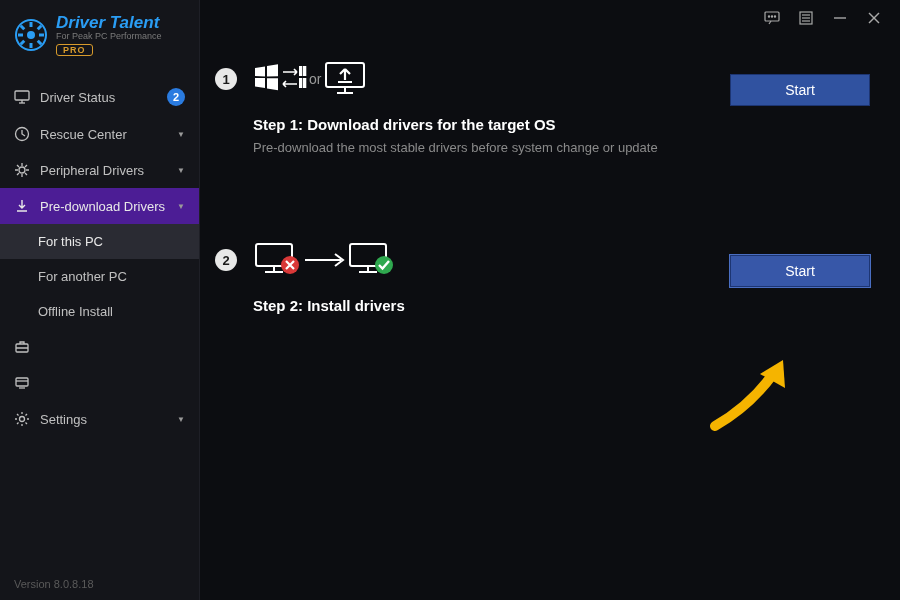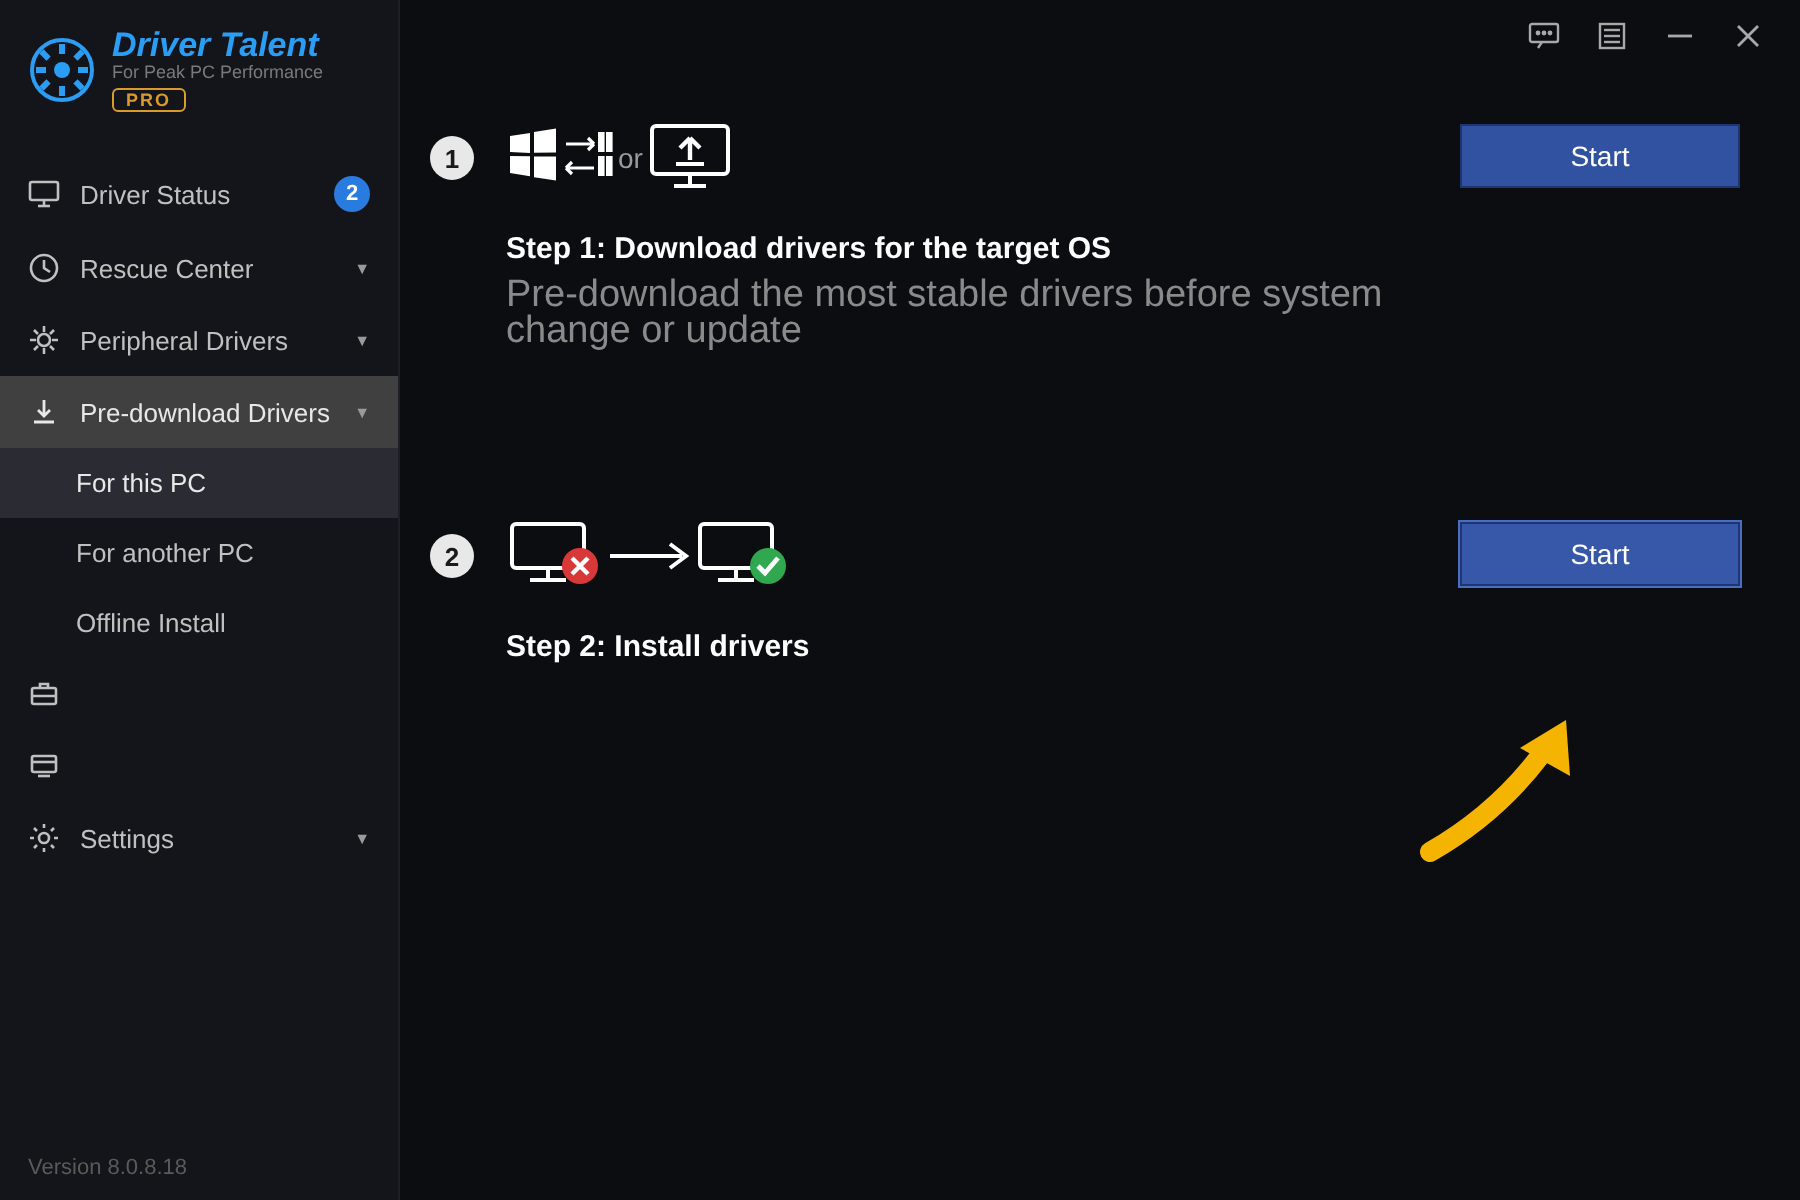--- a/index.html
+++ b/index.html
@@ -10,21 +10,21 @@
 .sidebar { width:200px; background:#14151a; display:flex; flex-direction:column; border-right:1px solid #1e1f26; }
 .logo { padding:14px 10px 10px 14px; display:flex; align-items:center; gap:8px; }
 .logo-icon svg { display:block; }
 .logo-text { display:flex; flex-direction:column; }
 .logo-title { color:#2a9df4; font-weight:600; font-style:italic; font-size:17px; line-height:17px; }
 .logo-sub { color:#7a7a7a; font-size:9px; line-height:11px; }
 .pro-badge { display:inline-block; border:1px solid #d89b2c; color:#d89b2c; font-size:9px; font-weight:700; padding:0 6px; border-radius:3px; margin-top:2px; width:fit-content; letter-spacing:1px; }
 
 .nav { flex:1; margin-top:12px; }
 .nav-item { display:flex; align-items:center; padding:10px 14px; font-size:13px; color:#c0c0c0; cursor:pointer; position:relative; gap:10px; }
-.nav-item.active { background:#404040; color:#e8e8e8; }
+.nav-item.active { background:#4c1d95; color:#e8e8e8; }
 .nav-item .nav-icon { width:16px; height:16px; flex-shrink:0; display:flex; align-items:center; justify-content:center; }
 .nav-label { flex:1; white-space:nowrap; overflow:hidden; text-overflow:ellipsis; }
 .nav-badge { background:#2a7be0; color:#fff; border-radius:9px; min-width:18px; height:18px; display:flex; align-items:center; justify-content:center; font-size:11px; font-weight:600; padding:0 5px; }
 .chevron { font-size:8px; color:#9a9a9a; }
 
 .subnav-item { padding:10px 14px 10px 38px; font-size:13px; color:#c0c0c0; cursor:pointer; }
 .subnav-item.active { background:#2a2b33; color:#e8e8e8; }
 
 .version { padding:10px 14px; font-size:11px; color:#5a5a5a; }
 
@@ -36,22 +36,22 @@
 .titlebar-btn { width:16px; height:16px; color:#a8a8a8; cursor:pointer; display:flex; align-items:center; justify-content:center; }
 
 .content { flex:1; padding:20px 30px 20px 5px; position:relative; }
 
 .step-block { display:flex; align-items:flex-start; gap:16px; margin-bottom:80px; padding-left:10px; }
 .step-num { width:22px; height:22px; border-radius:50%; background:#e8e8e8; color:#1a1a1a; font-weight:700; font-size:13px; display:flex; align-items:center; justify-content:center; flex-shrink:0; margin-top:12px; }
 .step-body { flex:1; }
 .step-icons { display:flex; align-items:center; gap:2px; height:46px; margin-bottom:14px; }
 .step-icons .or { color:#9a9a9a; font-size:14px; }
 .step-title { color:#ffffff; font-weight:700; font-size:15px; margin-bottom:6px; }
-.step-desc { color:#8a8a8a; font-size:19px; line-height:18px; }
-.start-btn { width:140px; height:32px; background:#3052a0; color:#fff; border:1px solid #1d3572; cursor:pointer; font-size:14px; display:flex; align-items:center; justify-content:center; margin-top:6px; }
+.step-desc { color:#8a8a8a; font-size:13px; line-height:18px; }
+.start-btn { width:140px; height:32px; background:#3052a0; color:#fff; border:1px solid #1d3572; cursor:pointer; font-size:14px; display:flex; align-items:center; justify-content:center; margin-top:18px; }
 .start-btn.highlight { background:#3757a8; box-shadow:0 0 0 1px #4a6ec2; }
 
 .icon-box { display:flex; align-items:center; justify-content:center; }
 
 
 .annot-arrow { position:absolute; left:505px; top:320px; pointer-events:none; }
 
 svg { display:block; }
 </style>
 </head>

